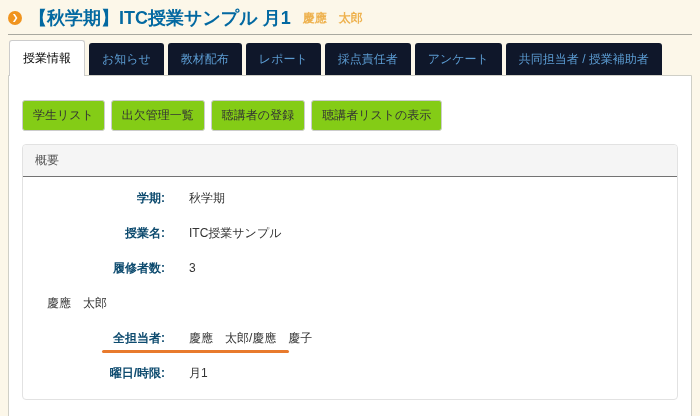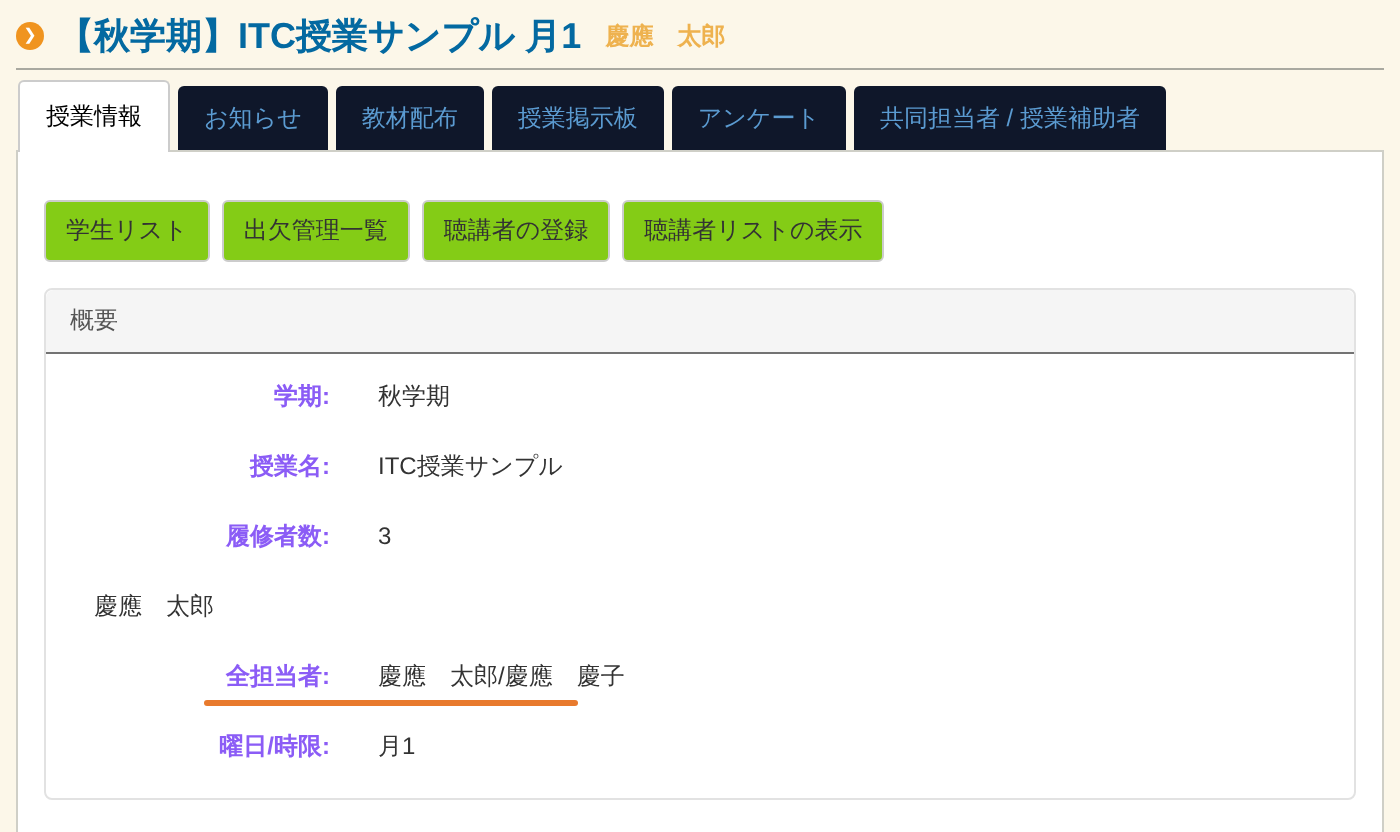--- a/index.html
+++ b/index.html
@@ -122,21 +122,21 @@
     display: flex;
     position: relative;
     line-height: 20px;
     margin-bottom: 15px;
   }
   .field-row:last-child { margin-bottom: 0; }
   .field-label {
     width: 142px;
     text-align: right;
     font-weight: bold;
-    color: #8b5cf6;
+    color: #0c4a6e;
     flex: 0 0 auto;
   }
   .field-value {
     margin-left: 24px;
     color: #333;
   }
   .annotation-underline {
     position: absolute;
     left: 79px;
     bottom: -5px;
@@ -153,21 +153,22 @@
   <span class="arrow-badge">❯</span>
   <span class="page-title">【秋学期】ITC授業サンプル 月1</span>
   <span class="header-user">慶應　太郎</span>
 </div>
 <hr class="header-rule">
 
 <div class="tabbar">
   <div class="tab active">授業情報</div>
   <div class="tab">お知らせ</div>
   <div class="tab">教材配布</div>
-  <div class="tab">授業掲示板</div>
+  <div class="tab">レポート</div>
+  <div class="tab">採点責任者</div>
   <div class="tab">アンケート</div>
   <div class="tab">共同担当者 / 授業補助者</div>
 </div>
 
 <div class="main-panel">
 
   <div class="toolbar">
     <button class="btn">学生リスト</button>
     <button class="btn">出欠管理一覧</button>
     <button class="btn">聴講者の登録</button>

